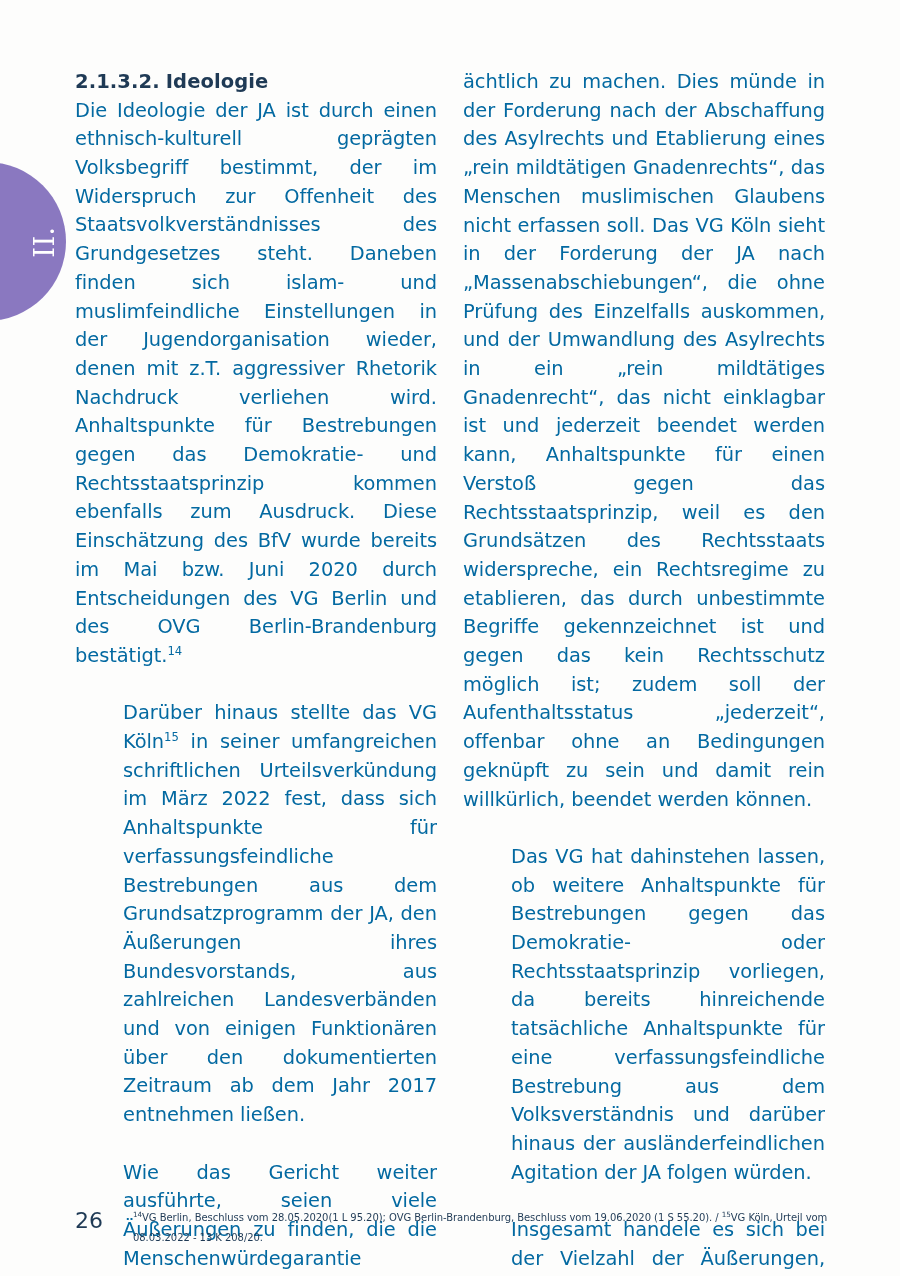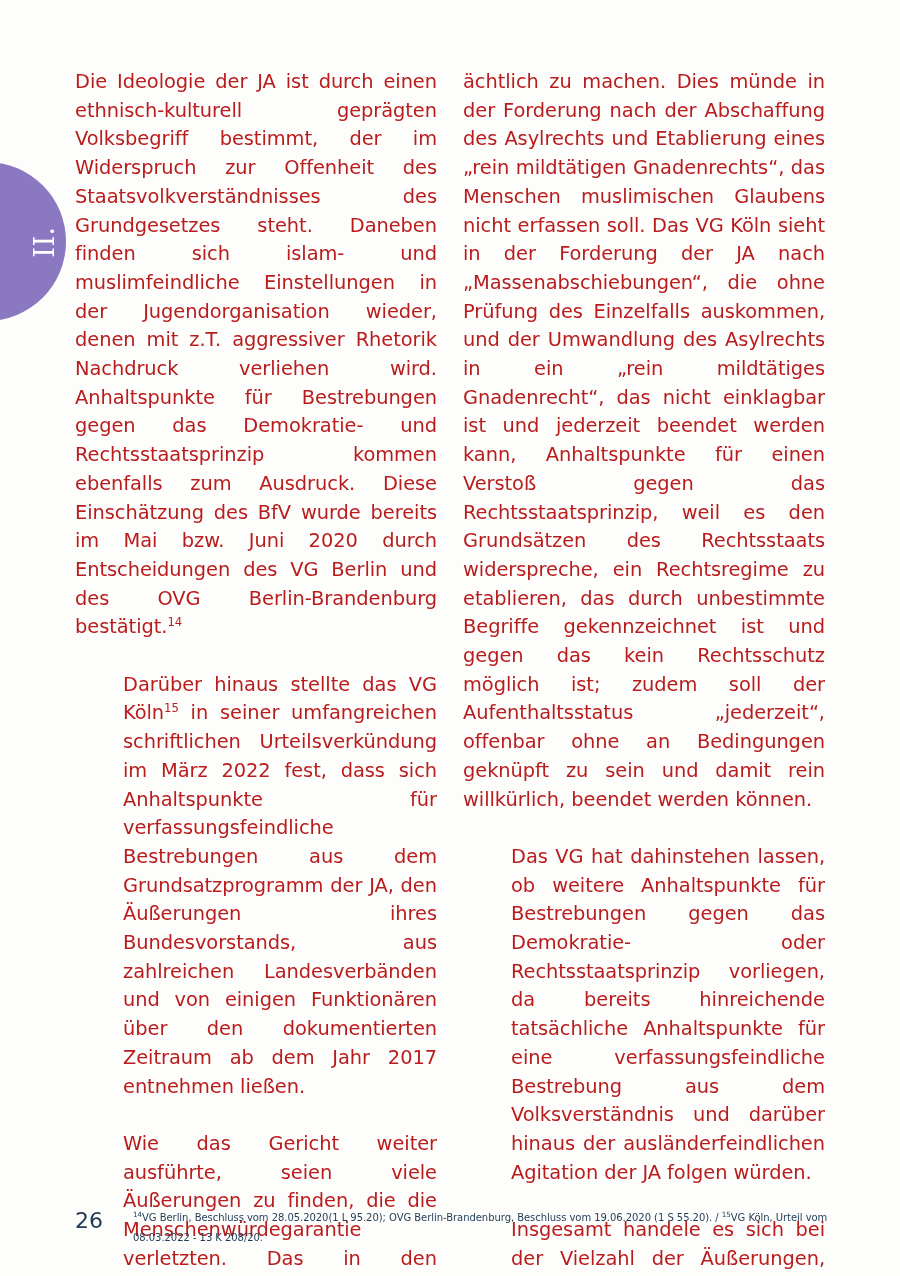--- a/index.html
+++ b/index.html
@@ -69,21 +69,21 @@
     color: #1f3a55;
     letter-spacing: 0.1px;
     line-height: 28.6px;
   }
   h2.section-heading .num { margin-right: 6px; }
 
   p.body-par {
     margin: 0;
     font-size: 19.4px;
     line-height: 28.7px;
-    color: #b91c1c;
+    color: #0369a1;
     text-align: justify;
     text-justify: inter-word;
     hyphens: manual;
     letter-spacing: -0.05px;
   }
   p.body-par.gap { margin-top: 28.7px; margin-left: 48px; }
   p.body-par.last-line-left { text-align-last: left; }
 
   sup.fn-ref {
     font-size: 0.6em;
@@ -128,20 +128,23 @@
 <div class="page">
 
   <div class="chapter-tab">
     <span class="chapter-tab-label">II.</span>
   </div>
 
   <div class="columns">
 
     <div class="col">
 
+      <h2 class="section-heading">
+        <span class="num">2.1.3.2.</span><span>Ideologie</span>
+      </h2>
 
       <p class="body-par last-line-left"><span>Die Ideologie der JA ist durch einen ethnisch-kulturell geprägten Volksbegriff bestimmt, der im Widerspruch zur Offenheit des Staatsvolkverständnisses des Grundgesetzes steht. Daneben finden sich islam- und muslimfeindliche Einstellungen in der Jugendorganisation wieder, denen mit z.T. aggressiver Rhetorik Nachdruck verliehen wird. Anhaltspunkte für Bestrebungen gegen das Demokratie- und Rechtsstaatsprinzip kommen ebenfalls zum Ausdruck. Diese Einschätzung des BfV wurde bereits im Mai bzw. Juni 2020 durch Entscheidungen des VG Berlin und des OVG Berlin-Brandenburg bestätigt.</span><sup class="fn-ref">14</sup></p>
 
       <p class="body-par gap last-line-left"><span>Darüber hinaus stellte das VG Köln</span><sup class="fn-ref">15</sup><span> in seiner umfangreichen schriftlichen Urteilsverkündung im März 2022 fest, dass sich Anhaltspunkte für verfassungsfeindliche Bestrebungen aus dem Grundsatzprogramm der JA, den Äußerungen ihres Bundesvorstands, aus zahlreichen Landesverbänden und von einigen Funktionären über den dokumentierten Zeitraum ab dem Jahr 2017 entnehmen ließen.</span></p>
 
       <p class="body-par gap">Wie das Gericht weiter ausführte, seien viele Äußerungen zu finden, die die Menschenwürdegarantie verletzten. Das in den Äußerungen zutage geförderte Volksverständnis der JA widerspreche dem im Grundgesetz zum Ausdruck kommenden Verständnis und sei geeignet, Zugehörige einer anderen Ethnie auszugrenzen und als Menschen zweiter Klasse zu behandeln. Es trete das Ziel zutage, Migranten, insbesondere Muslime, auszugrenzen und ver-</p>
 
     </div>
 
     <div class="col">

